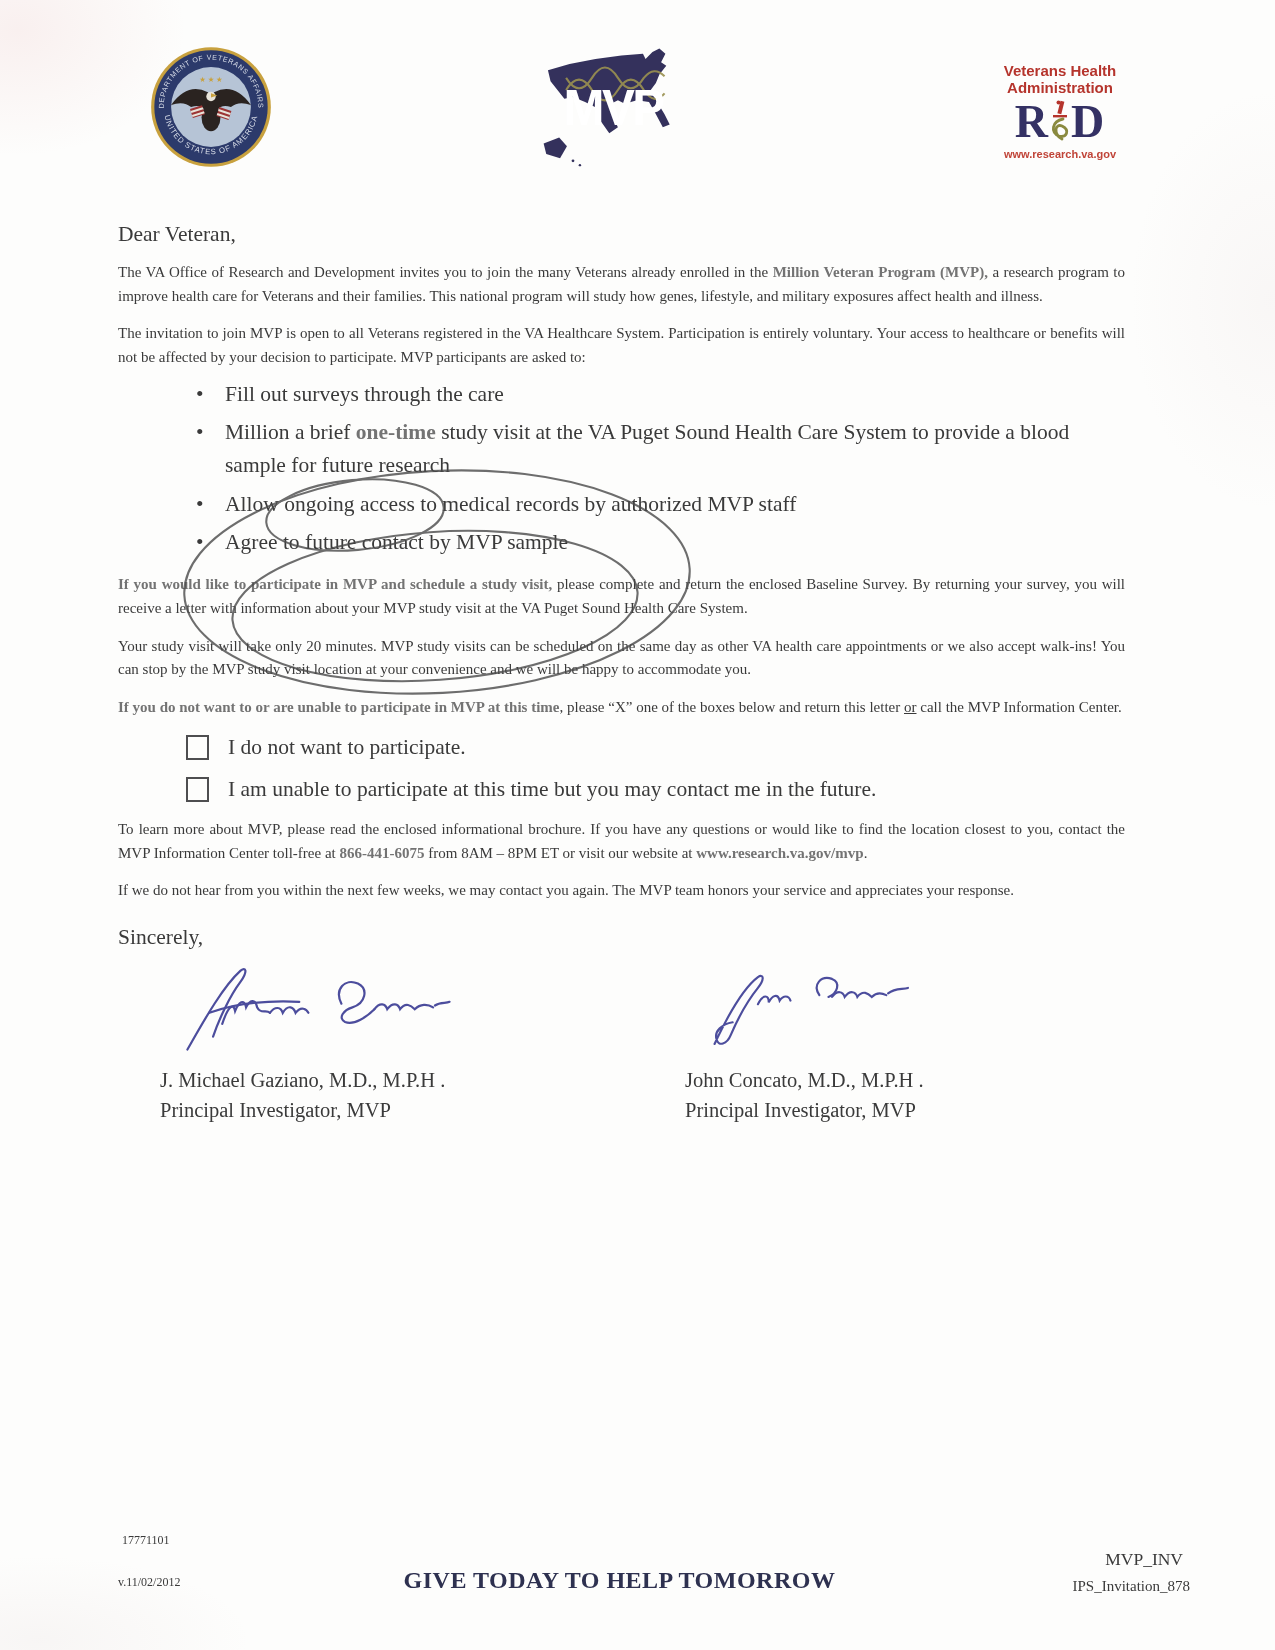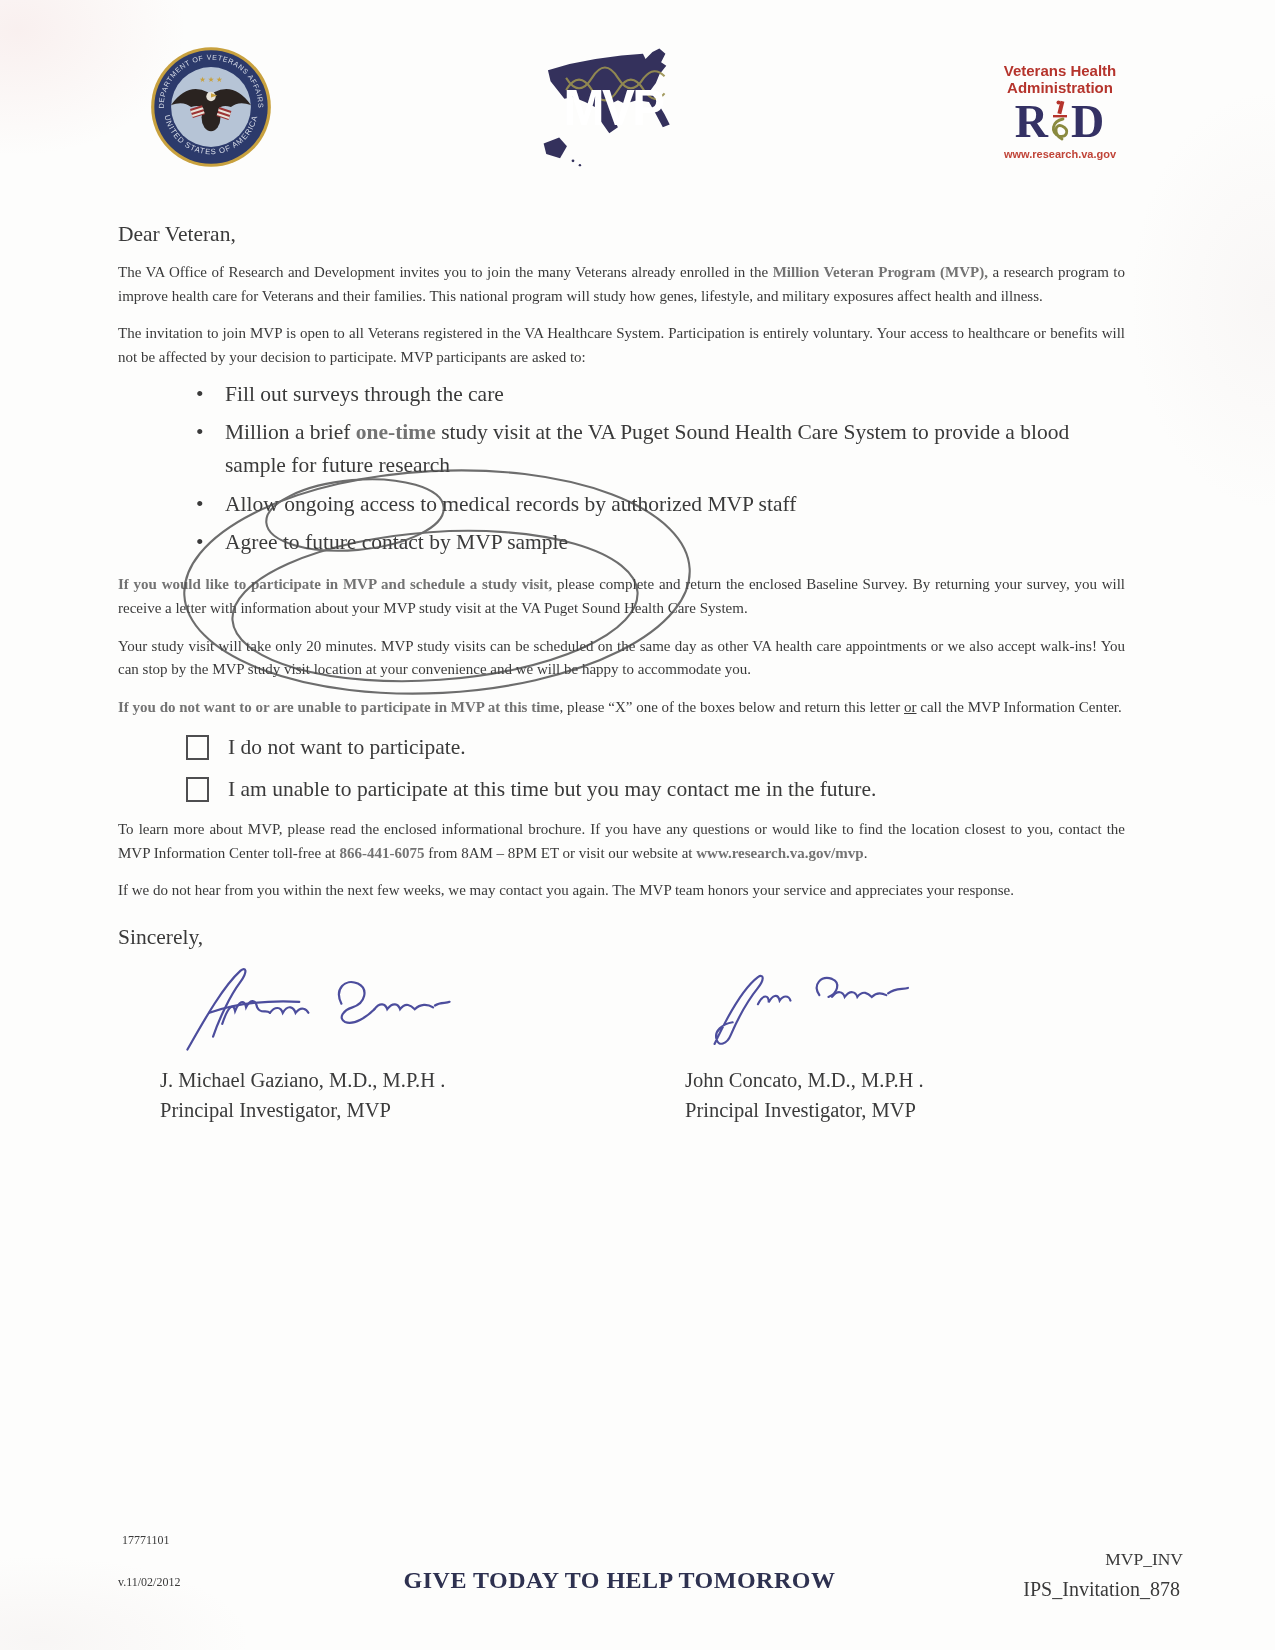--- a/index.html
+++ b/index.html
@@ -60,21 +60,21 @@
   .names .col2 { }
 
   
   .footer { position:absolute; left:0; top:1505px; width:1275px; height:130px; }
   .f-code    { position:absolute; left:74px;  top:28px; font-size:12px;margin-left:48px; }
   .f-mvpinv  { position:absolute; right:92px; top:44px; font-size:17.5px; }
   .f-version { position:absolute; left:118px; top:70px; font-size:12px; }
   .f-slogan  { position:absolute; left:0; right:0; top:62px; text-align:center;
                transform:translateX(-18px); font-size:24px; font-weight:bold;
                color:#2e3150; letter-spacing:.5px; }
-  .f-ips     { position:absolute; right:95px; top:73px; font-size:20px;font-family:Liberation Serif, serif; }
+  .f-ips     { position:absolute; right:85px; top:73px; font-size:15px;font-family:Liberation Serif, serif; }
 </style>
 </head>
 <body>
 
 <div class="page">
 
   <div class="header">
 
     <div class="seal-wrap">
       <svg viewBox="0 0 120 120" width="126" height="126">

